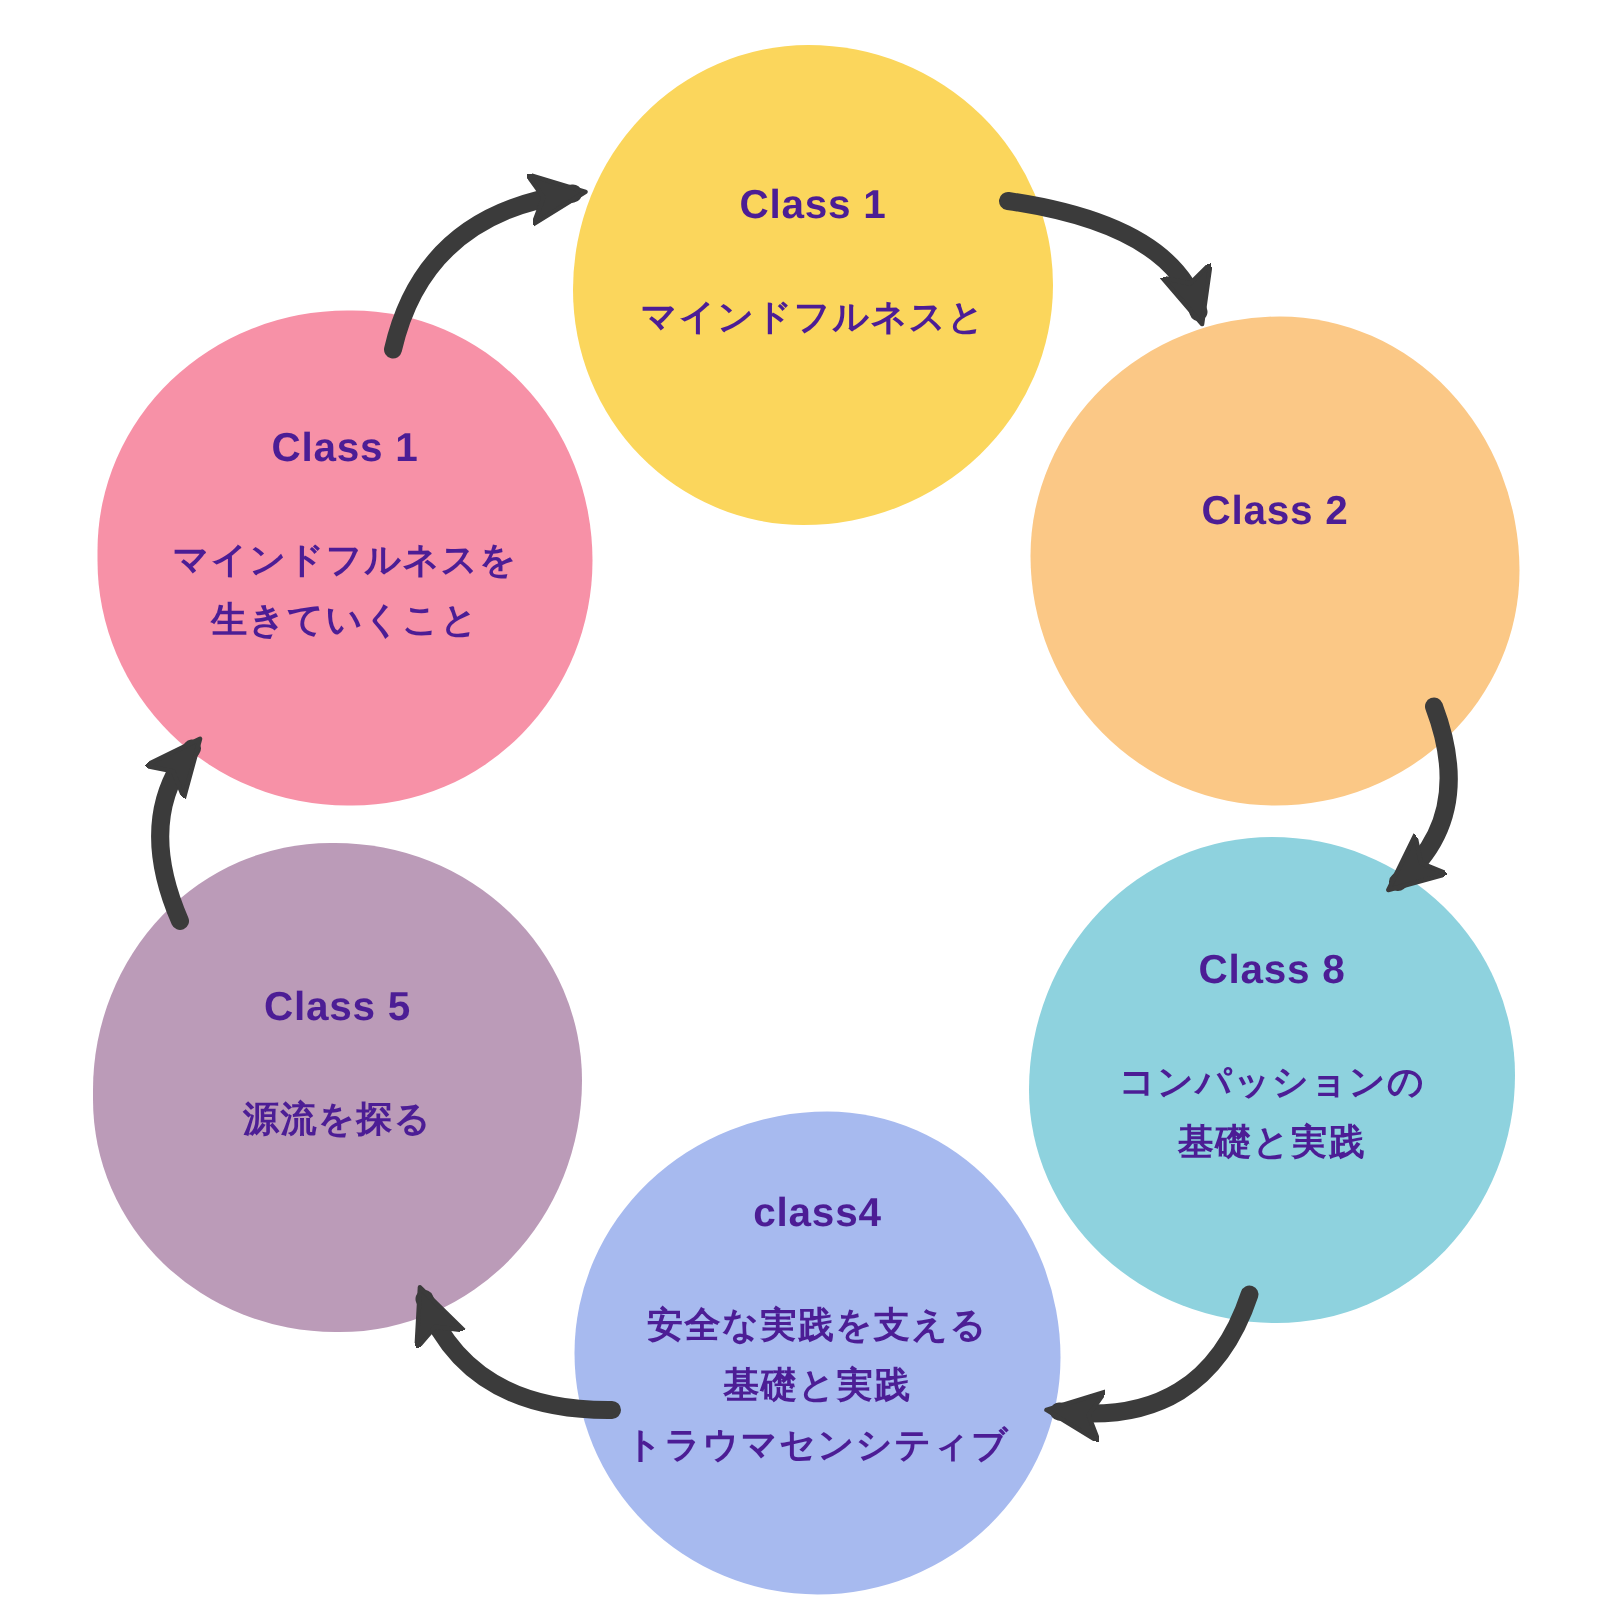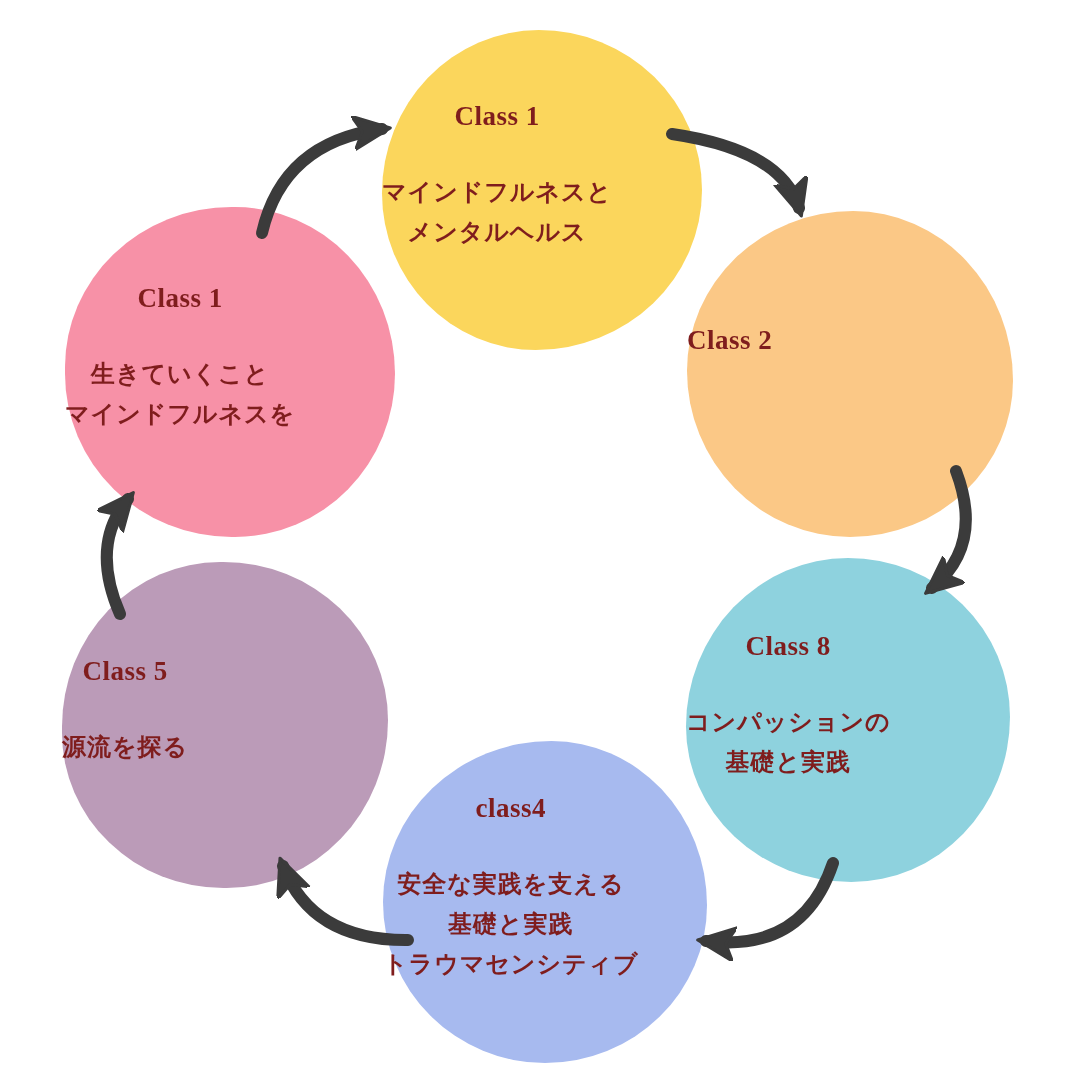--- a/index.html
+++ b/index.html
@@ -2,22 +2,22 @@
 <html><head>
 <meta charset="utf-8">
 <style>
   html,body{margin:0;padding:0;}
   body{
     width:1080px;height:1080px;background:#ffffff;position:relative;overflow:hidden;
     font-family:"Liberation Sans","DejaVu Sans",sans-serif;
   }
   .stage{position:absolute;inset:0;width:1080px;height:1080px;}
   .bubble{
-    position:absolute;display:flex;flex-direction:column;align-items:flex-start;justify-content:center;
-    text-align:center;color:#7f1d1d;font-weight:bold;font-family:Liberation Serif, serif;
+    position:absolute;display:flex;flex-direction:column;align-items:center;justify-content:center;
+    text-align:center;color:#4c1d95;font-weight:bold;
   }
   .bubble .inner{transform:translateY(-14px);}
   .bubble .title{
     display:block;font-size:27px;font-weight:bold;margin-bottom:40px;letter-spacing:.5px;
   }
   .bubble .body-line{
     display:block;font-size:24px;font-weight:bold;line-height:40px;letter-spacing:1px;
   }
   
   #c1{left:382px;top:30px;width:320px;height:320px;border-radius:49% 51% 52% 48% / 51% 50% 50% 49%;}
@@ -30,21 +30,20 @@
 </style>
 </head>
 <body>
 
 <div class="stage">
 
   <div class="bubble" id="c1" style="background-color: rgb(251, 214, 92);">
     <div class="inner">
       <span class="title">Class 1</span>
       <span class="body-line">マインドフルネスと</span>
-      <span class="body-line">メンタルヘルス</span>
     </div>
   </div>
 
   <div class="bubble" id="c2" style="background-color: rgb(251, 200, 134);">
     <div class="inner">
       <span class="title">Class 2</span>
     </div>
   </div>
 
   <div class="bubble" id="c3" style="background-color: rgb(142, 210, 222);">
@@ -67,22 +66,22 @@
   <div class="bubble" id="c5" style="background-color: rgb(187, 155, 184);">
     <div class="inner">
       <span class="title">Class 5</span>
       <span class="body-line">源流を探る</span>
     </div>
   </div>
 
   <div class="bubble" id="c6" style="background-color: rgb(247, 145, 167);">
     <div class="inner">
       <span class="title">Class 1</span>
+      <span class="body-line">マインドフルネスを</span>
       <span class="body-line">生きていくこと</span>
-      <span class="body-line">マインドフルネスを</span>
     </div>
   </div>
 
   <svg class="arrows" width="1080" height="1080" viewBox="0 0 1080 1080">
     <defs>
       <marker id="ah" markerWidth="4" markerHeight="3.2" refX="2.4" refY="1.4" orient="auto" markerUnits="strokeWidth">
         <path d="M0,0 L3.1,1.4 L0,2.8 L0.75,1.4 Z" fill="#3b3b3b" stroke="#3b3b3b" stroke-width="0.25" stroke-linejoin="round"></path>
       </marker>
     </defs>
     <g fill="none" stroke="#3b3b3b" stroke-width="12" stroke-linecap="round">

